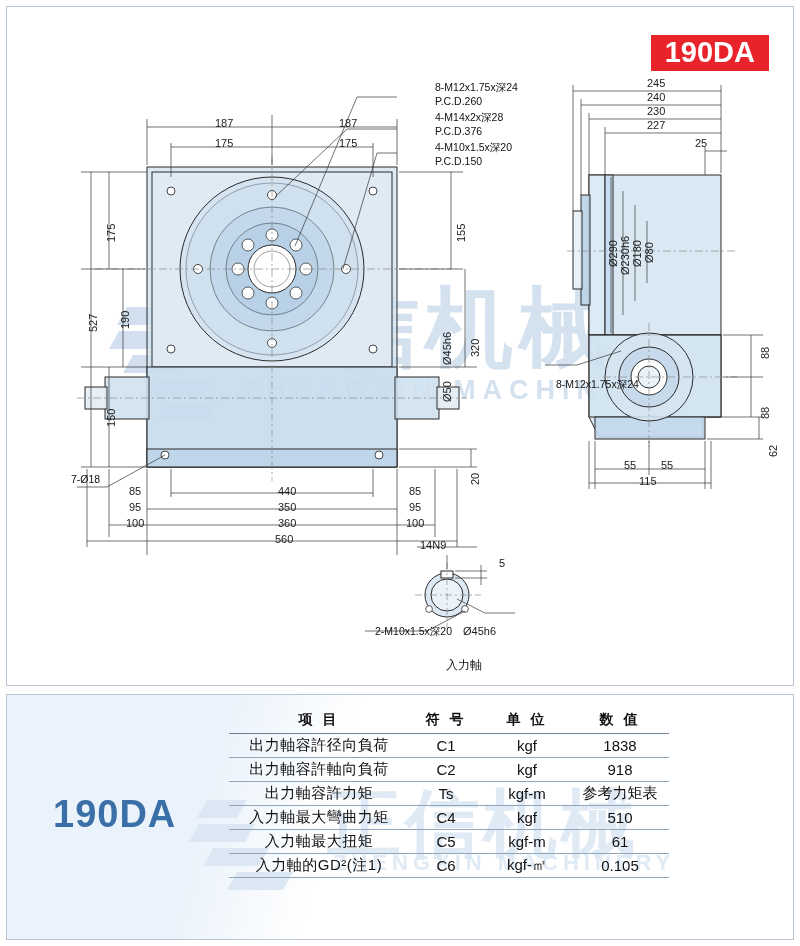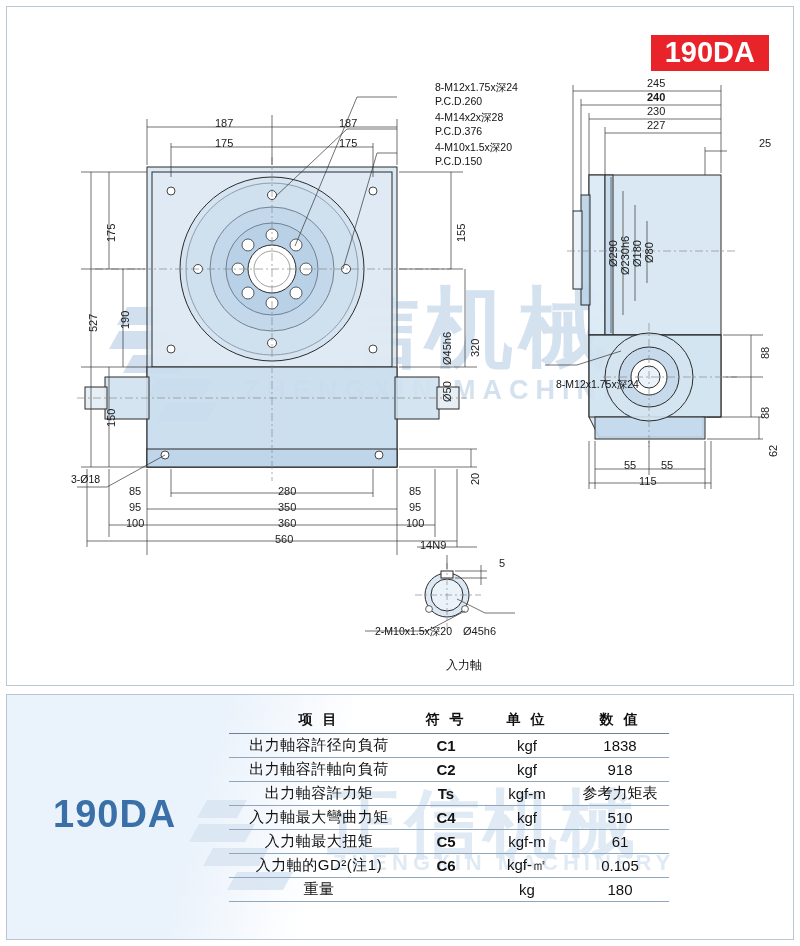--- a/index.html
+++ b/index.html
@@ -99,21 +99,21 @@
   }
   table.spec tr:last-child td { border-bottom: 1px solid #8fa7bd; }
   table.spec thead th {
     font-weight: bold;
     font-size: 14px;
     letter-spacing: 3px;
     padding-bottom: 4px;
     border-bottom: 1px solid #6b8299;
   }
   table.spec td.item { width: 180px; text-align: center; letter-spacing: .5px;}
-  table.spec td.sym  { width: 74px; font-weight: bold; }
+  table.spec td.sym  { width: 74px; font-weight: normal; }
   table.spec td.unit { width: 88px; }
   table.spec td.val  { width: 98px; }
 </style>
 </head>
 <body>
 
 <div class="page">
 
   <div class="drawing-panel">
 
@@ -263,40 +263,40 @@
     <div class="dim-txt v" style="left:112px; top:322px;">190</div>
     <div class="dim-txt v" style="left:98px; top:420px;">150</div>
 
     <div class="dim-txt v" style="left:448px; top:235px;">155</div>
     <div class="dim-txt v" style="left:462px; top:350px;">320</div>
     <div class="dim-txt v" style="left:434px; top:358px;">Ø45h6</div>
     <div class="dim-txt v" style="left:434px; top:395px;">Ø50</div>
     <div class="dim-txt v" style="left:462px; top:478px;">20</div>
 
     <div class="dim-txt" style="left:122px; top:478px;">85</div>
-    <div class="dim-txt" style="left:271px; top:478px;">280</div>
+    <div class="dim-txt" style="left:271px; top:478px;">440</div>
     <div class="dim-txt" style="left:402px; top:478px;">85</div>
 
     <div class="dim-txt" style="left:122px; top:494px;">95</div>
     <div class="dim-txt" style="left:271px; top:494px;">350</div>
     <div class="dim-txt" style="left:402px; top:494px;">95</div>
 
     <div class="dim-txt" style="left:119px; top:510px;">100</div>
     <div class="dim-txt" style="left:271px; top:510px;">360</div>
     <div class="dim-txt" style="left:399px; top:510px;">100</div>
 
     <div class="dim-txt" style="left:268px; top:526px;">560</div>
 
     <div class="lbl-txt" style="left:392px; top:74px;">8-M12x1.75x深24</div>
     <div class="lbl-txt" style="left:392px; top:88px;">P.C.D.260</div>
     <div class="lbl-txt" style="left:392px; top:104px;">4-M14x2x深28</div>
     <div class="lbl-txt" style="left:392px; top:118px;">P.C.D.376</div>
     <div class="lbl-txt" style="left:392px; top:134px;text-align:right;">4-M10x1.5x深20</div>
     <div class="lbl-txt" style="left:392px; top:148px;">P.C.D.150</div>
-    <div class="lbl-txt" style="left:28px; top:466px;">3-Ø18</div>
+    <div class="lbl-txt" style="left:28px; top:466px;">7-Ø18</div>
 
     <svg width="260" height="450" style="left:530px; top:58px;">
       <g stroke="#2b2b2b" fill="none" stroke-width="1">
 
         <rect x="52" y="110" width="132" height="160" fill="#cfe2f0" fill-opacity="0.8"></rect>
         <rect x="52" y="110" width="16" height="160" fill="#dcebf6" fill-opacity="0.9"></rect>
         <rect x="44" y="130" width="9" height="110" fill="#b9d1e7" fill-opacity="0.9"></rect>
         <rect x="36" y="146" width="9" height="78" fill="#e8f1f8" fill-opacity="0.9"></rect>
 
         <rect x="68" y="110" width="8" height="160" fill="#c5dcee" fill-opacity="0.9"></rect>
@@ -353,24 +353,24 @@
         <line x1="52" y1="418" x2="174" y2="418"></line>
         <line x1="52" y1="376" x2="52" y2="424"></line>
         <line x1="174" y1="376" x2="174" y2="424"></line>
 
         <line x1="84" y1="286" x2="40" y2="300"></line>
         <line x1="40" y1="300" x2="8" y2="300"></line>
       </g>
     </svg>
 
     <div class="dim-txt" style="left:640px; top:70px;">245</div>
-    <div class="dim-txt" style="left:640px; top:84px;font-weight:bold;">240</div>
+    <div class="dim-txt" style="left:640px; top:84px;">240</div>
     <div class="dim-txt" style="left:640px; top:98px;">230</div>
     <div class="dim-txt" style="left:640px; top:112px;">227</div>
-    <div class="dim-txt" style="left:752px; top:130px;">25</div>
+    <div class="dim-txt" style="left:688px; top:130px;">25</div>
 
     <div class="dim-txt v" style="left:600px; top:260px;">Ø290</div>
     <div class="dim-txt v" style="left:612px; top:268px;">Ø230h6</div>
     <div class="dim-txt v" style="left:624px; top:260px;">Ø180</div>
     <div class="dim-txt v" style="left:636px; top:256px;">Ø80</div>
 
     <div class="dim-txt v" style="left:752px; top:352px;">88</div>
     <div class="dim-txt v" style="left:752px; top:412px;">88</div>
     <div class="dim-txt v" style="left:760px; top:450px;">62</div>
 
@@ -469,23 +469,17 @@
           <td class="sym">C5</td>
           <td class="unit">kgf-m</td>
           <td class="val">61</td>
         </tr>
         <tr>
           <td class="item">入力軸的GD²(注1)</td>
           <td class="sym">C6</td>
           <td class="unit">kgf-㎡</td>
           <td class="val">0.105</td>
         </tr>
-        <tr>
-          <td class="item">重量</td>
-          <td class="sym"></td>
-          <td class="unit">kg</td>
-          <td class="val">180</td>
-        </tr>
       </tbody>
     </table>
   </div>
 
 </div>
 
 </body></html>

